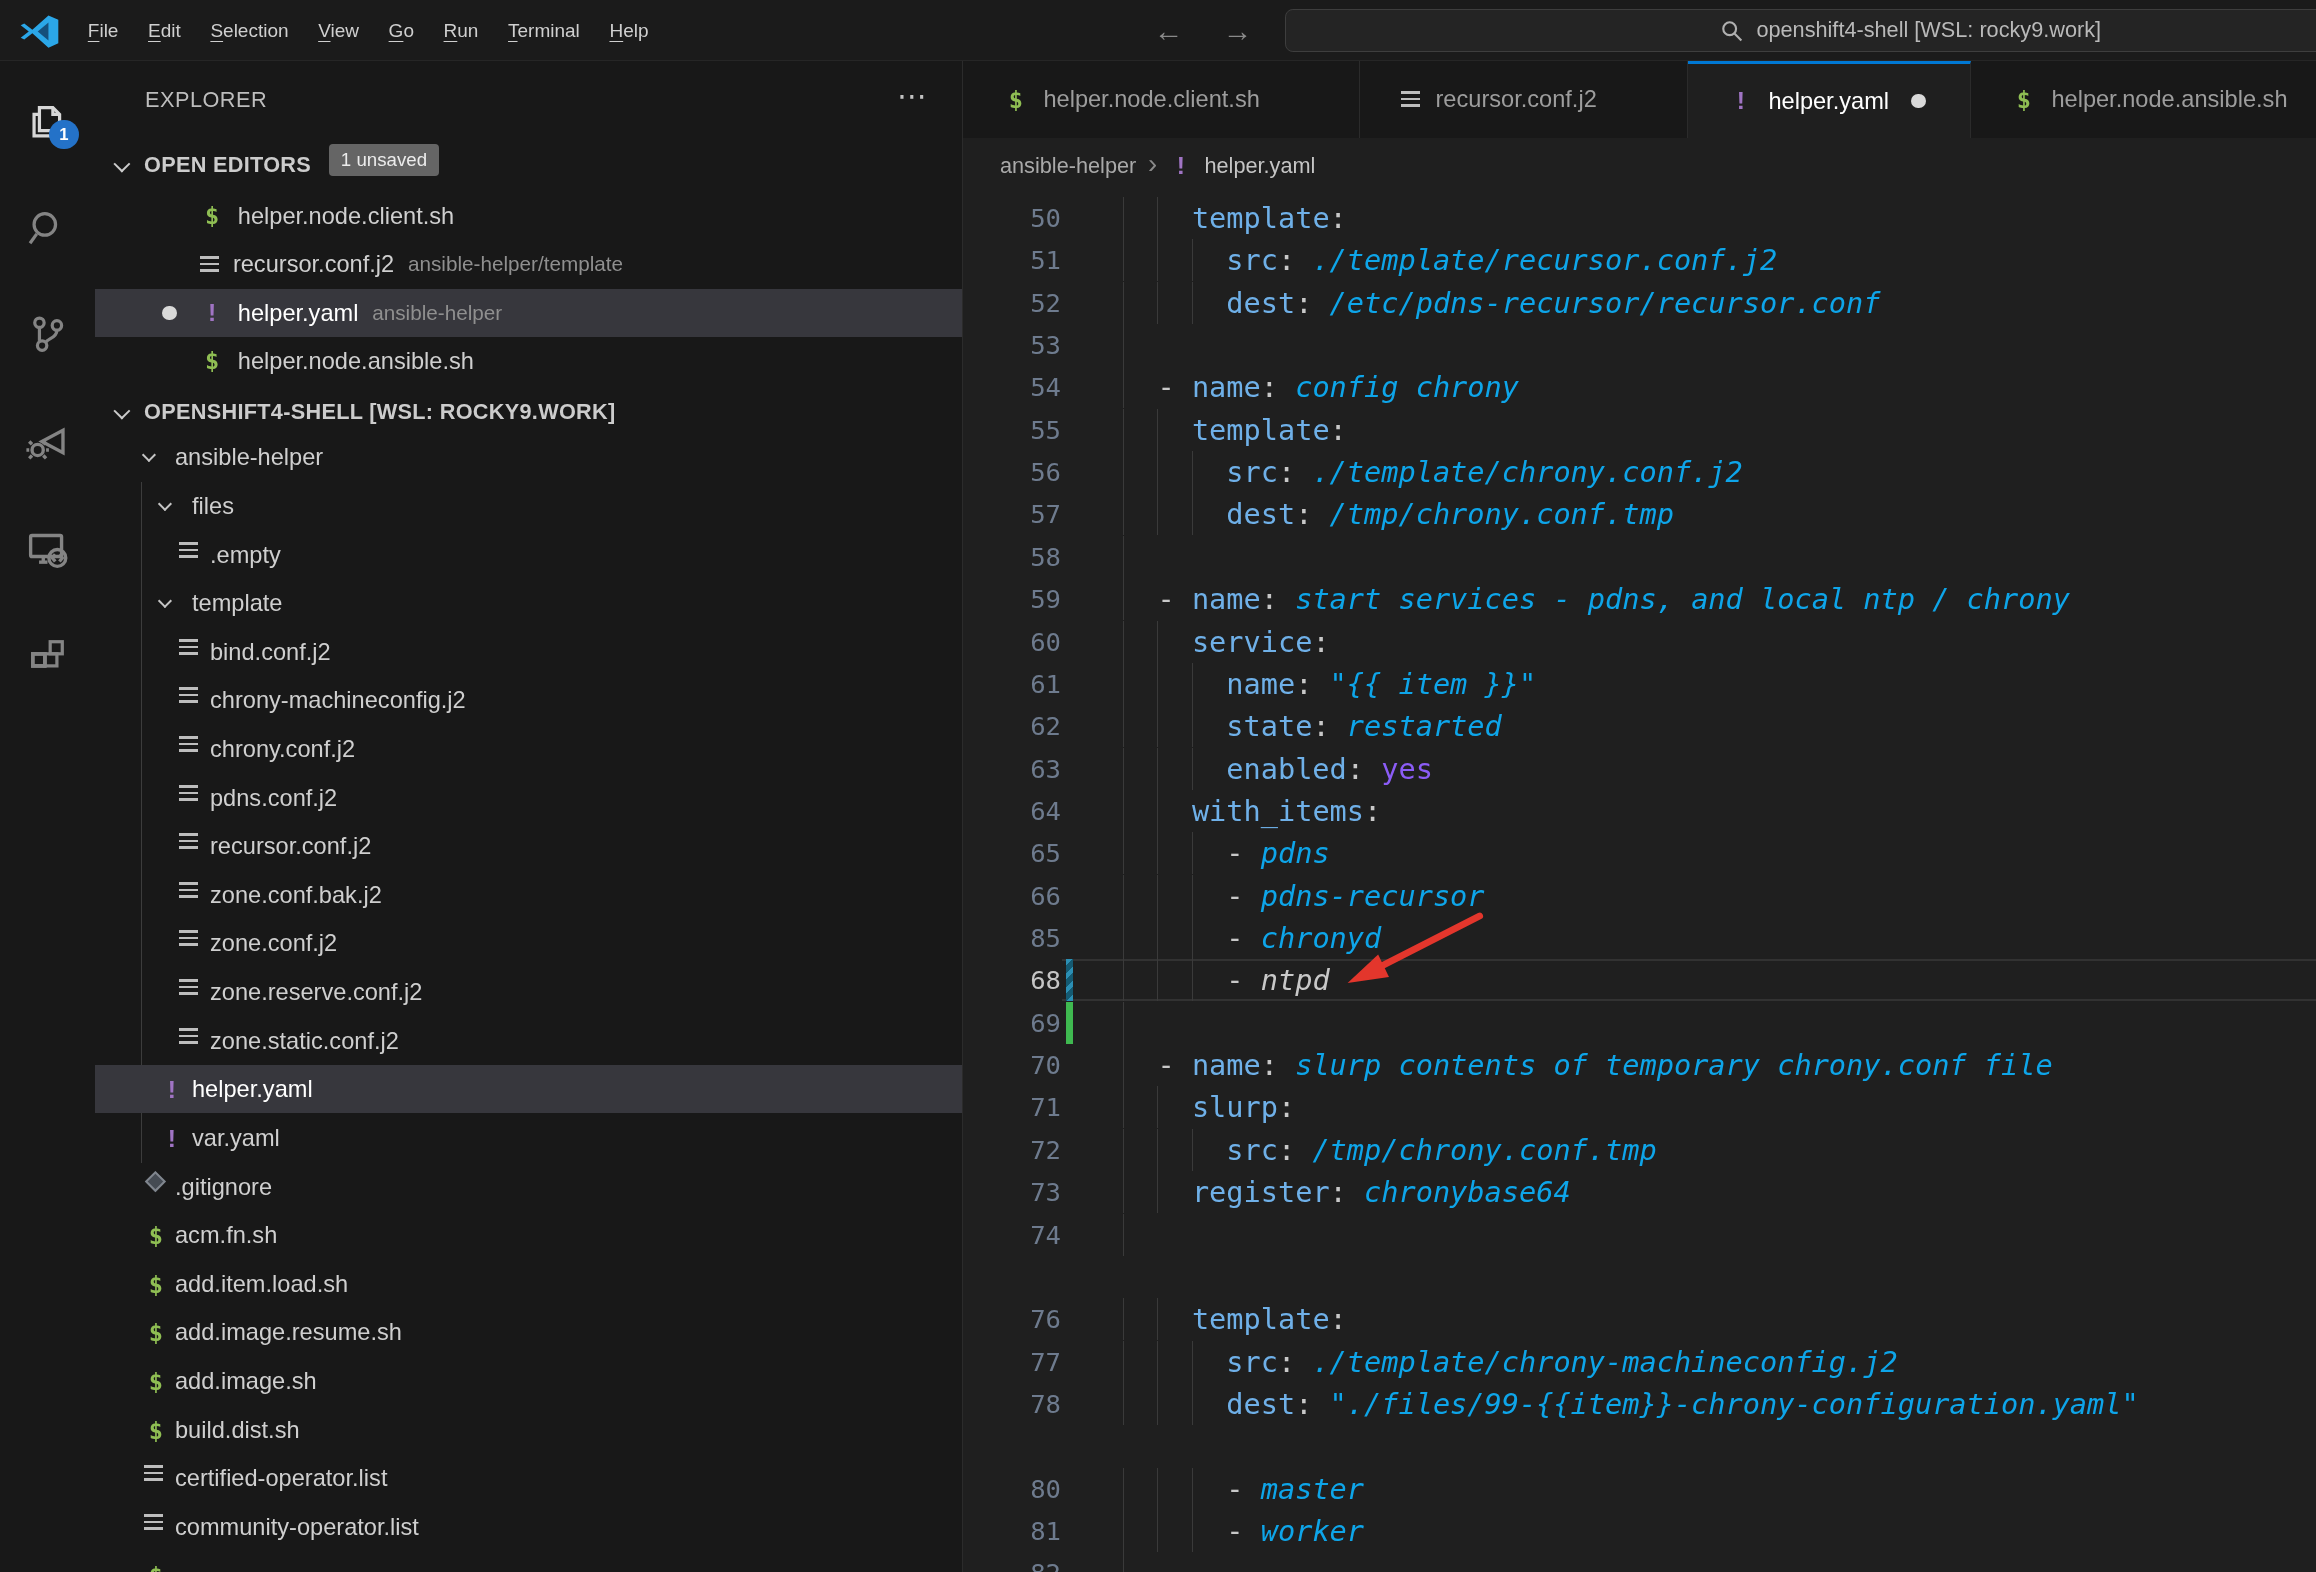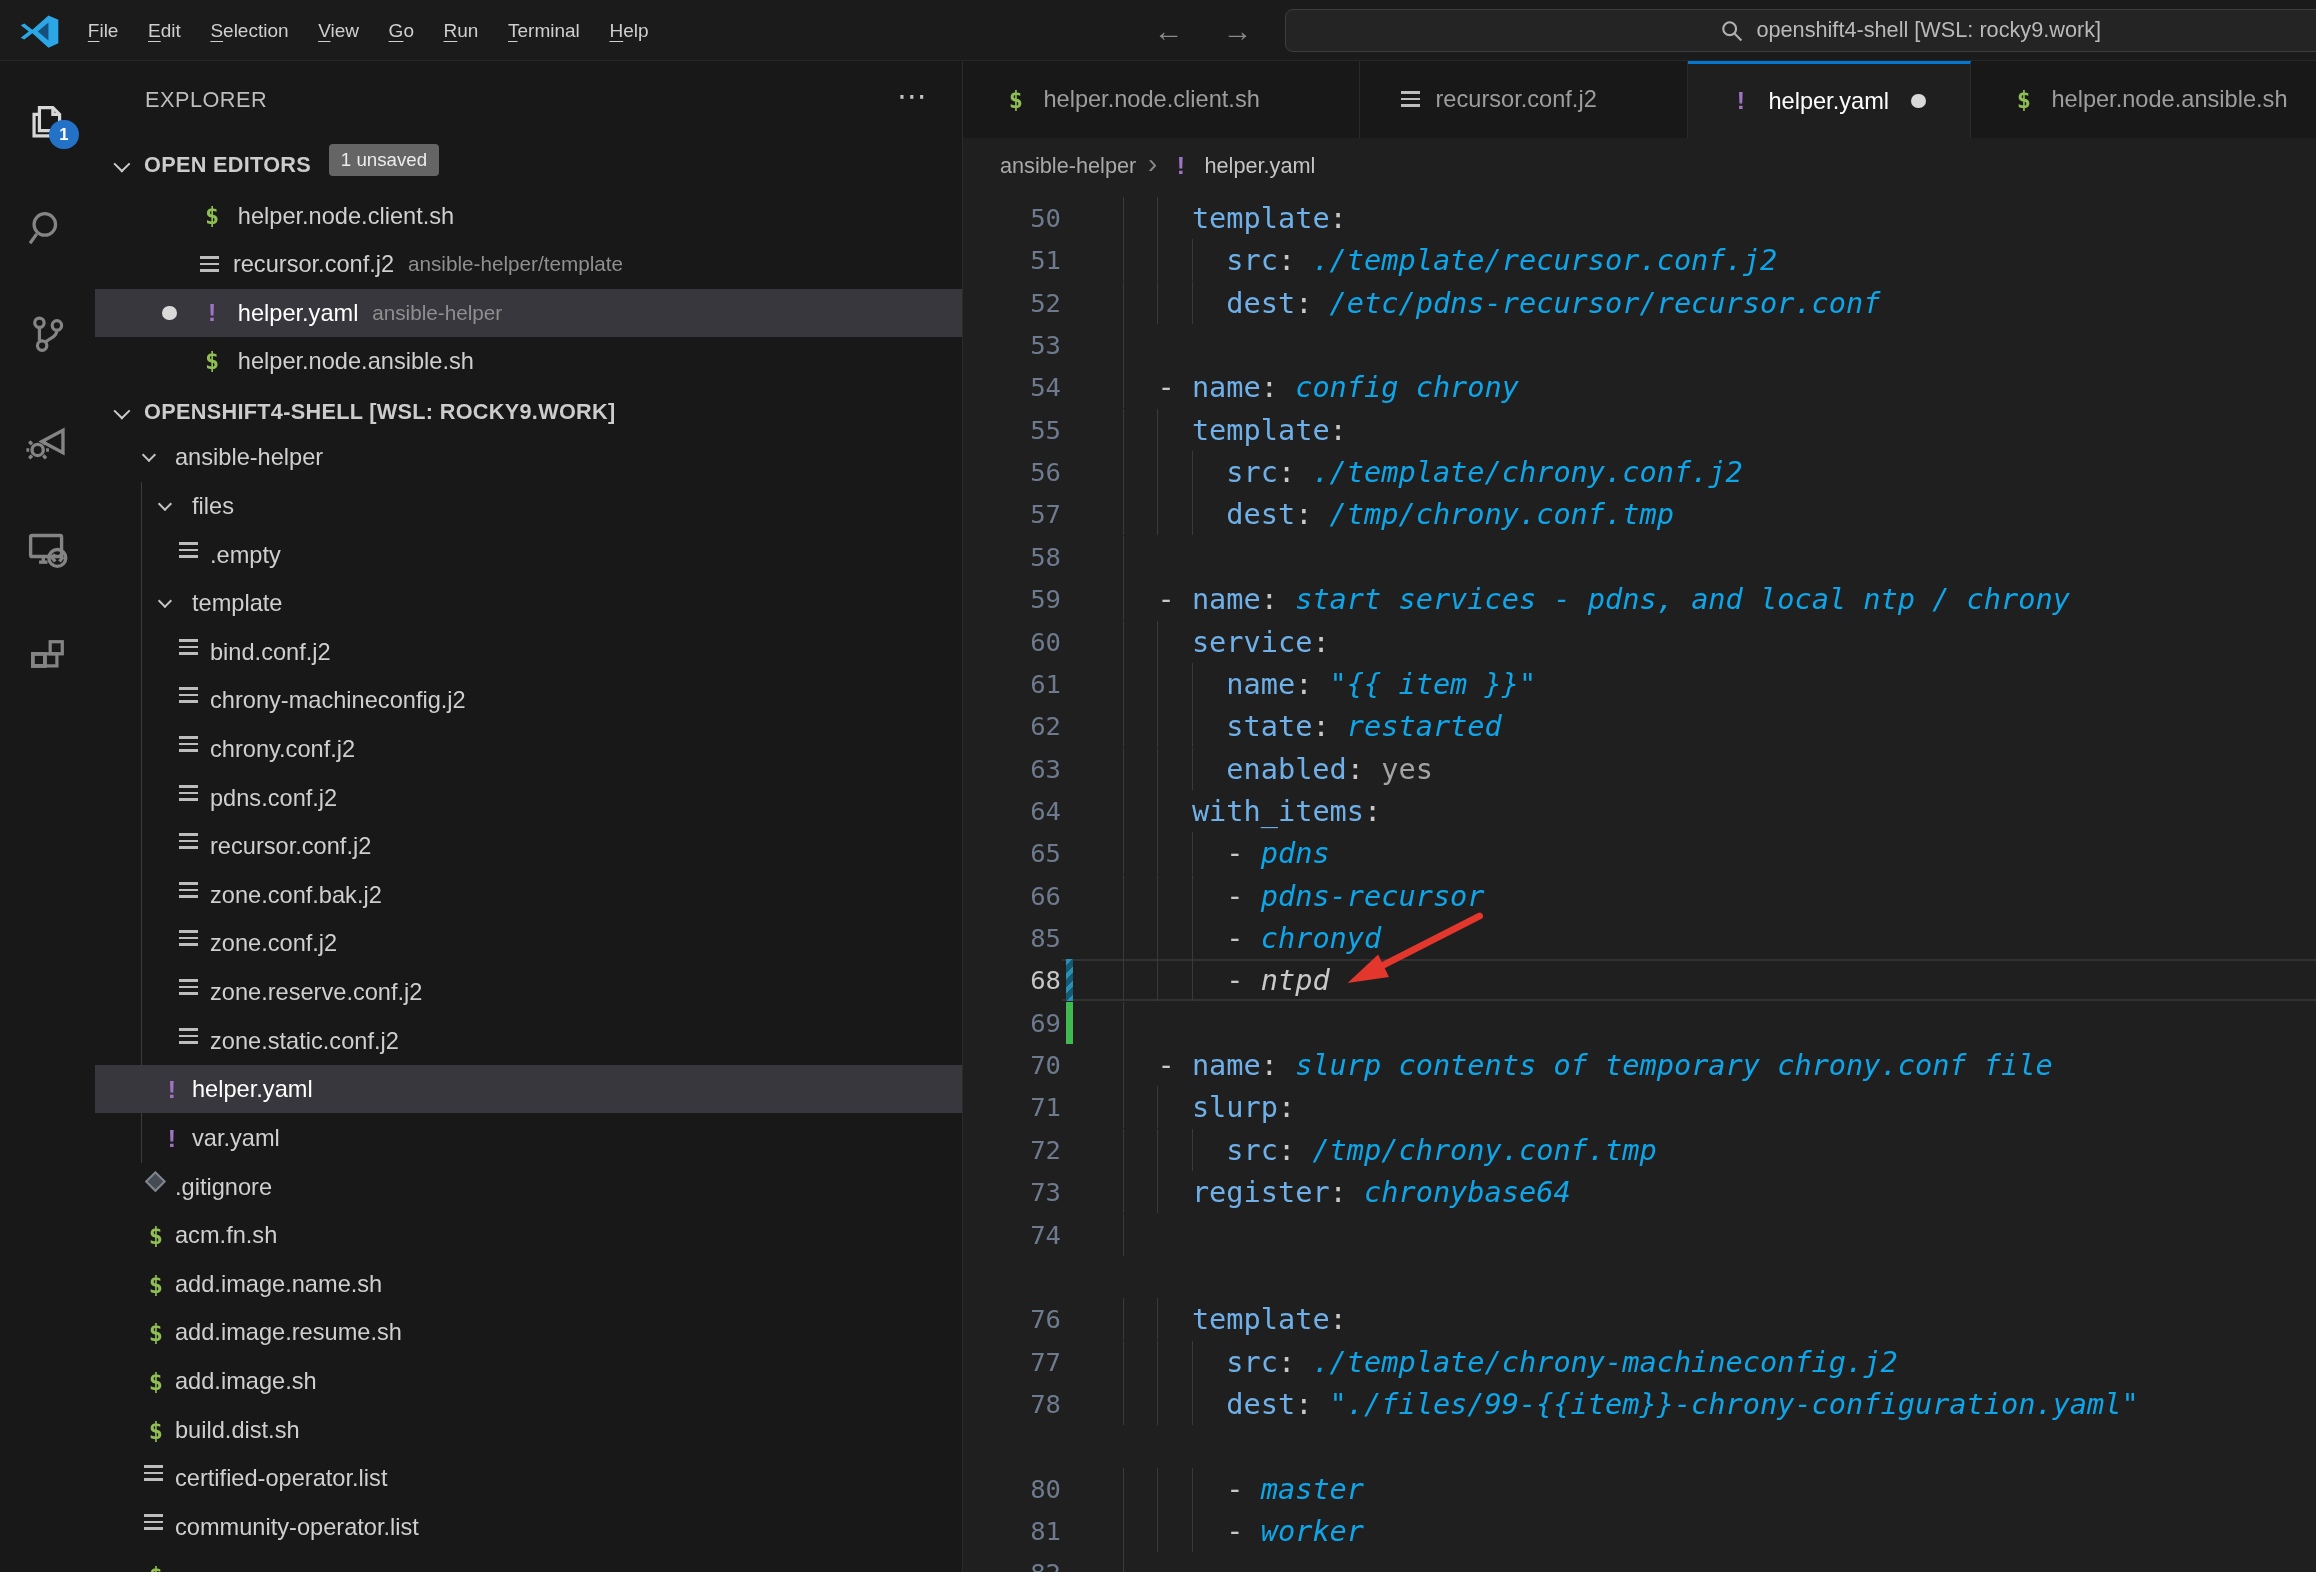--- a/index.html
+++ b/index.html
@@ -86,21 +86,21 @@
   .cl.cur .ln { color:#c6c6c6; }
   .cl .curbox { position:absolute; left:99px; right:0; top:0; bottom:0;
                 border-top:2px solid #323232; border-bottom:2px solid #323232; }
   .cl .gut { position:absolute; left:103px; width:6.9px; top:0; bottom:0; }
   .gut.m { background:repeating-linear-gradient(135deg,#2b8fb4 0 4.9px,#145a72 4.9px 9.9px); }
   .gut.a { background:#3fb950; }
   .cl .guide { position:absolute; top:0; bottom:0; width:1px; background:#3a3a3a; }
   .cl .src { position:absolute; left:160px; top:0; white-space:pre; font-size:28.6px; line-height:42px;
              color:#d4d4d4; }
   .tok-k { color:#6fb0e8; } .tok-p { color:#c8c8c8; } .tok-s { color:#0ea5e9;font-style:italic; }
-  .tok-b { color:#a3a3a3; } .tok-i { color:#c8c8c8; font-style:italic; }
+  .tok-b { color:#8b5cf6; } .tok-i { color:#c8c8c8; font-style:italic; }
 
   
   #arrow-overlay { position:absolute; left:0; top:0; width:2317px; height:1572px;
                    pointer-events:none; z-index:40; }
 </style>
 </head>
 <body>
 
 <div id="titlebar">
   <svg id="logo" viewBox="0 0 48 48">
@@ -299,21 +299,21 @@
           <span class="icon-git"></span>
         </span>
         <span style="position: absolute; left: 80px; top: 10.8px;">.gitignore</span>
       </div>
       <div class="row" style="top: 1150px;">
         <span class="icon-shell" style="position: absolute; left: 49px; top: 10.8px;">$</span>
         <span style="position: absolute; left: 80px; top: 10.8px;">acm.fn.sh</span>
       </div>
       <div class="row" style="top: 1199px;">
         <span class="icon-shell" style="position: absolute; left: 49px; top: 10.8px;">$</span>
-        <span style="position: absolute; left: 80px; top: 10.8px;">add.image.name.sh</span>
+        <span style="position: absolute; left: 80px; top: 10.8px;">add.item.load.sh</span>
       </div>
       <div class="row" style="top: 1247px;">
         <span class="icon-shell" style="position: absolute; left: 49px; top: 10.8px;">$</span>
         <span style="position: absolute; left: 80px; top: 10.8px;">add.image.resume.sh</span>
       </div>
       <div class="row" style="top: 1296px;">
         <span class="icon-shell" style="position: absolute; left: 49px; top: 10.8px;">$</span>
         <span style="position: absolute; left: 80px; top: 10.8px;">add.image.sh</span>
       </div>
       <div class="row" style="top: 1345px;">

